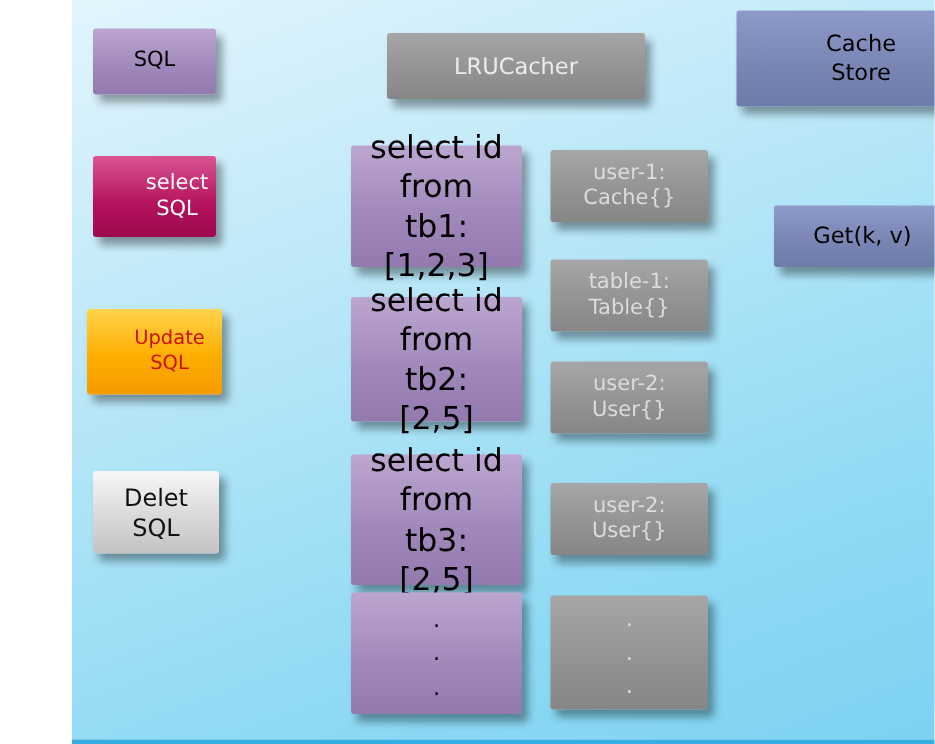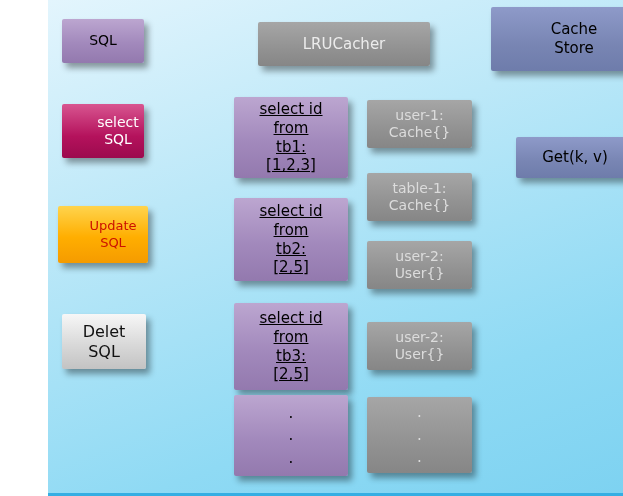--- a/index.html
+++ b/index.html
@@ -32,21 +32,21 @@
   }
 
   .purple  { background: linear-gradient(to bottom, #bca6d0 0%, #a289bc 55%, #9379ae 100%); }
   .crimson { background: linear-gradient(to bottom, #d85590 0%, #b4125c 60%, #9c0a4e 100%); color: #ffffff; padding-left: 30px; }
   .orange  { background: linear-gradient(to bottom, #ffd44d 0%, #ffae00 55%, #f59b00 100%); color: #cc1100; font-size: 13px; padding-left: 20px; }
   .silver  { background: linear-gradient(to bottom, #f7f7f7 0%, #d9d9d9 55%, #c3c3c3 100%); color: #111; font-size: 16px; }
   .gray    { background: linear-gradient(to bottom, #a6a6a6 0%, #929292 60%, #868686 100%); color: #dcdcdc; }
   .gray.header { color: #ececec; font-size: 15px; }
   .slate   { background: linear-gradient(to bottom, #8e9ac9 0%, #7885b3 60%, #6e7cab 100%); color: #000; font-size: 15px; }
 
-  .query { font-size: 15px; text-decoration: underline; }
+  .query { font-size: 21px; }
   .dots  { font-size: 15px; line-height: 1.5; }
 </style>
 </head>
 <body>
 
 <div class="canvas">
 
   <div class="box purple" style="left:14px; top:19px; width:82px; height:44px;">SQL</div>
 
   <div class="box crimson" style="left:14px; top:104px; width:82px; height:54px;">select
@@ -76,21 +76,21 @@
 [2,5]</div>
 
   <div class="box purple dots" style="left:186px; top:395px; width:114px; height:81px;">.
 .
 .</div>
 
   <div class="box gray" style="left:319px; top:100px; width:105px; height:48px;">user-1:
 Cache{}</div>
 
   <div class="box gray" style="left:319px; top:173px; width:105px; height:48px;">table-1:
-Cache{}</div>
+Table{}</div>
 
   <div class="box gray" style="left:319px; top:241px; width:105px; height:48px;">user-2:
 User{}</div>
 
   <div class="box gray" style="left:319px; top:322px; width:105px; height:48px;">user-2:
 User{}</div>
 
   <div class="box gray dots" style="left:319px; top:397px; width:105px; height:76px;">.
 .
 .</div>

